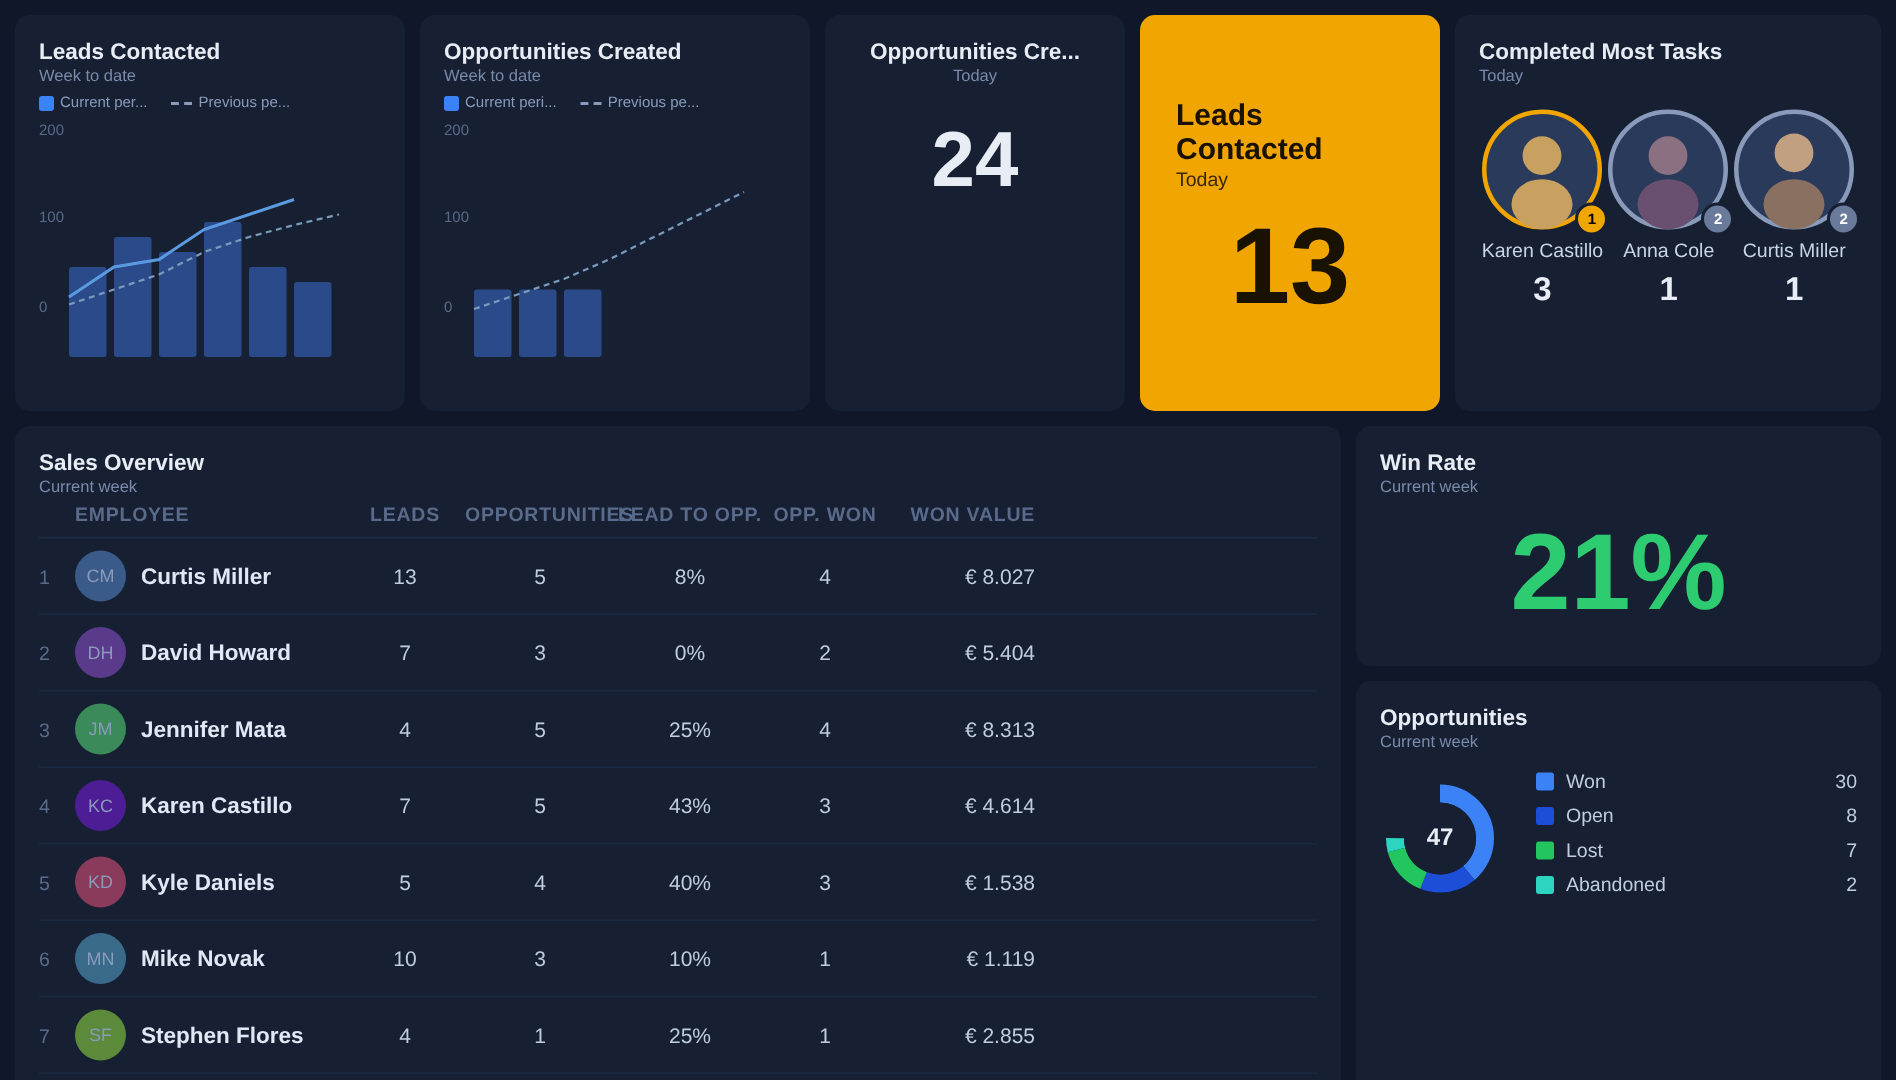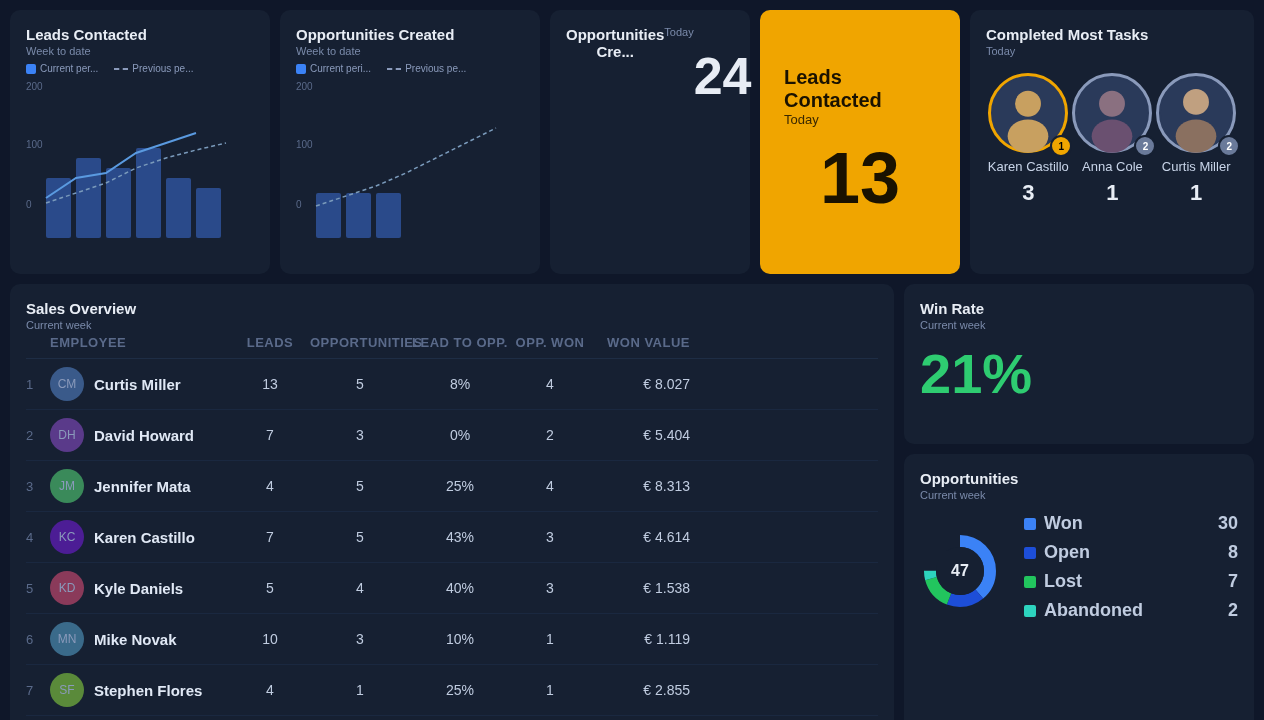--- a/index.html
+++ b/index.html
@@ -81,21 +81,21 @@
     .chart-area {
       margin-top: 4px;
       height: 180px;
       position: relative;
     }
 
     
     .opp-created-card {
       width: 260px;
       display: flex;
-      flex-direction: row;
+      flex-direction: column;
     }
 
     .big-number {
       font-size: 52px;
       font-weight: 700;
       color: #e8edf5;
       text-align: center;
       margin-top: 20px;
     }
 
@@ -217,24 +217,24 @@
     }
 
     .win-rate-card {
       background: #162032;
       border-radius: 10px;
       padding: 16px;
       height: 160px;
     }
 
     .win-rate-number {
-      font-size: 56px;
+      font-size: 72px;
       font-weight: 800;
       color: #2ecc71;
-      text-align: left;
+      text-align: center;
       margin-top: 10px;
     }
 
     .opp-card {
       background: #162032;
       border-radius: 10px;
       padding: 16px;
       flex: 1;
     }
 
@@ -328,23 +328,22 @@
 
     .legend-list {
       flex: 1;
     }
 
     .legend-row {
       display: flex;
       align-items: center;
       justify-content: space-between;
       margin-bottom: 8px;
-      font-size: 18px;
+      font-size: 13px;
       color: #c0cce0;
-      font-weight: bold;
     }
 
     .legend-row-left {
       display: flex;
       align-items: center;
       gap: 8px;
     }
 
     .legend-sq {
       width: 12px;

